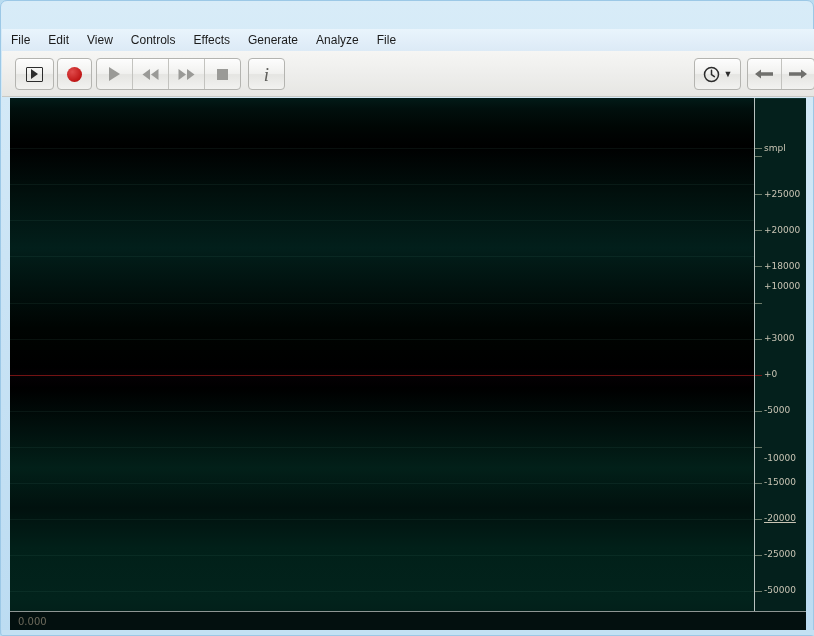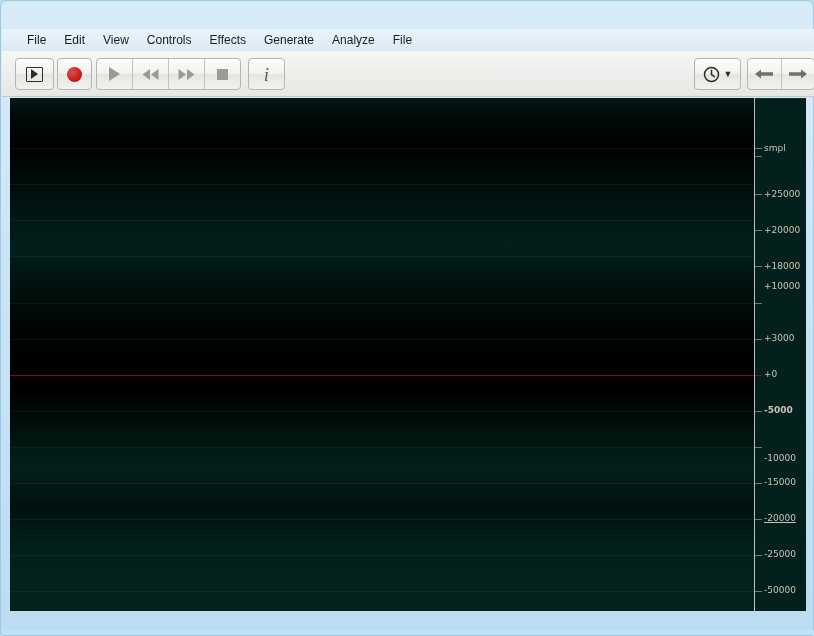--- a/index.html
+++ b/index.html
@@ -44,21 +44,21 @@
     position:absolute;left:0;top:0;right:0;bottom:0;
     display:flex;align-items:center;justify-content:center;
     font-size:11px;color:#2c4a63;font-weight:bold;
   }
   .wbtn.close .g{color:#fff;font-size:12px;}
   .min-glyph{width:10px;height:3px;background:#33536e;box-shadow:0 1px 0 rgba(255,255,255,.7);}
   .max-glyph{width:9px;height:8px;border:2px solid #33536e;border-top-width:3px;box-sizing:border-box;}
   
   .menubar{
     position:absolute;left:1px;top:28px;width:812px;height:22px;
-    display:flex;align-items:center;padding-left:16px;box-sizing:border-box;
+    display:flex;align-items:center;padding-left:0;box-sizing:border-box;
     background:linear-gradient(180deg,#e9f4fc 0%,#dceaf6 100%);
   }
   .menuitem{
     font-size:12px;color:#1b1b1b;padding:2px 9px;border-radius:2px;cursor:default;
   }
   
   .toolbar{
     position:absolute;left:1px;top:50px;width:812px;height:46px;
     background:linear-gradient(180deg,#f6f6f4 0%,#eeeeec 50%,#e6e6e3 100%);
     border-bottom:1px solid #c9c9c4;
@@ -336,34 +336,37 @@
       <div class="tick" style="top:205px;"></div>
       <div class="ticklabel" style="top:184px;">+10000</div>
 
       <div class="tick" style="top:241px;"></div>
       <div class="ticklabel" style="top:236px;">+3000</div>
 
       <div class="tick zero" style="top:277px;"></div>
       <div class="ticklabel" style="top:272px;">+0</div>
 
       <div class="tick" style="top:313px;"></div>
-      <div class="ticklabel" style="top:308px;font-weight:bold;">-5000</div>
+      <div class="ticklabel" style="top:308px;">-5000</div>
 
       <div class="tick" style="top:349px;"></div>
       <div class="ticklabel" style="top:344px;margin-top:12px;">-10000</div>
 
       <div class="tick" style="top:385px;"></div>
       <div class="ticklabel" style="top:380px;">-15000</div>
 
       <div class="tick" style="top:421px;"></div>
       <div class="ticklabel" style="top:416px;text-decoration:underline;">-20000</div>
 
       <div class="tick" style="top:457px;"></div>
       <div class="ticklabel" style="top:452px;">-25000</div>
 
       <div class="tick" style="top:493px;"></div>
       <div class="ticklabel" style="top:488px;">-50000</div>
     </div>
   </div>
 
+  <div class="statusbar">
+    <div class="status-text">0.000</div>
+  </div>
 
   <div class="bottom-edge"></div>
 </div>
 
 </body></html>

